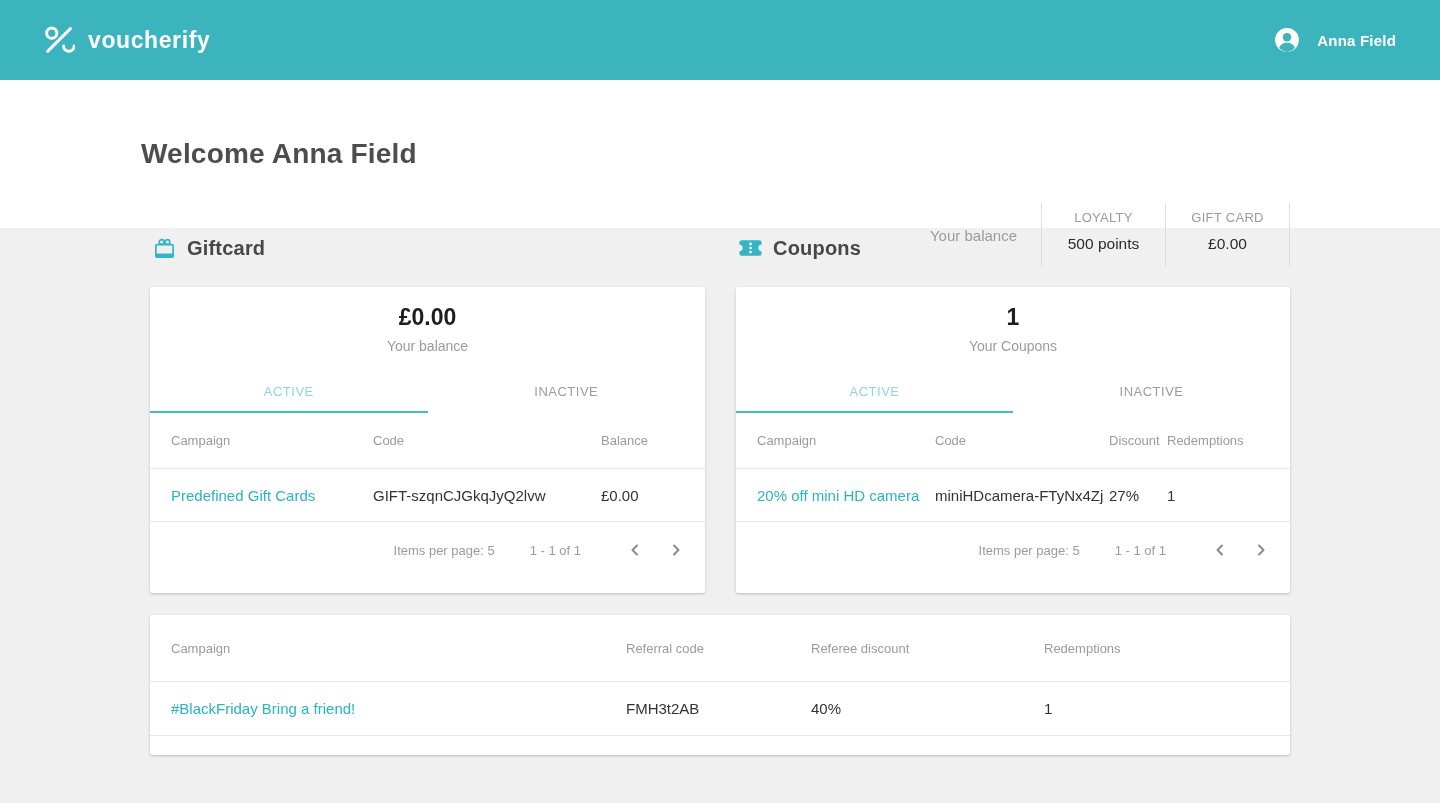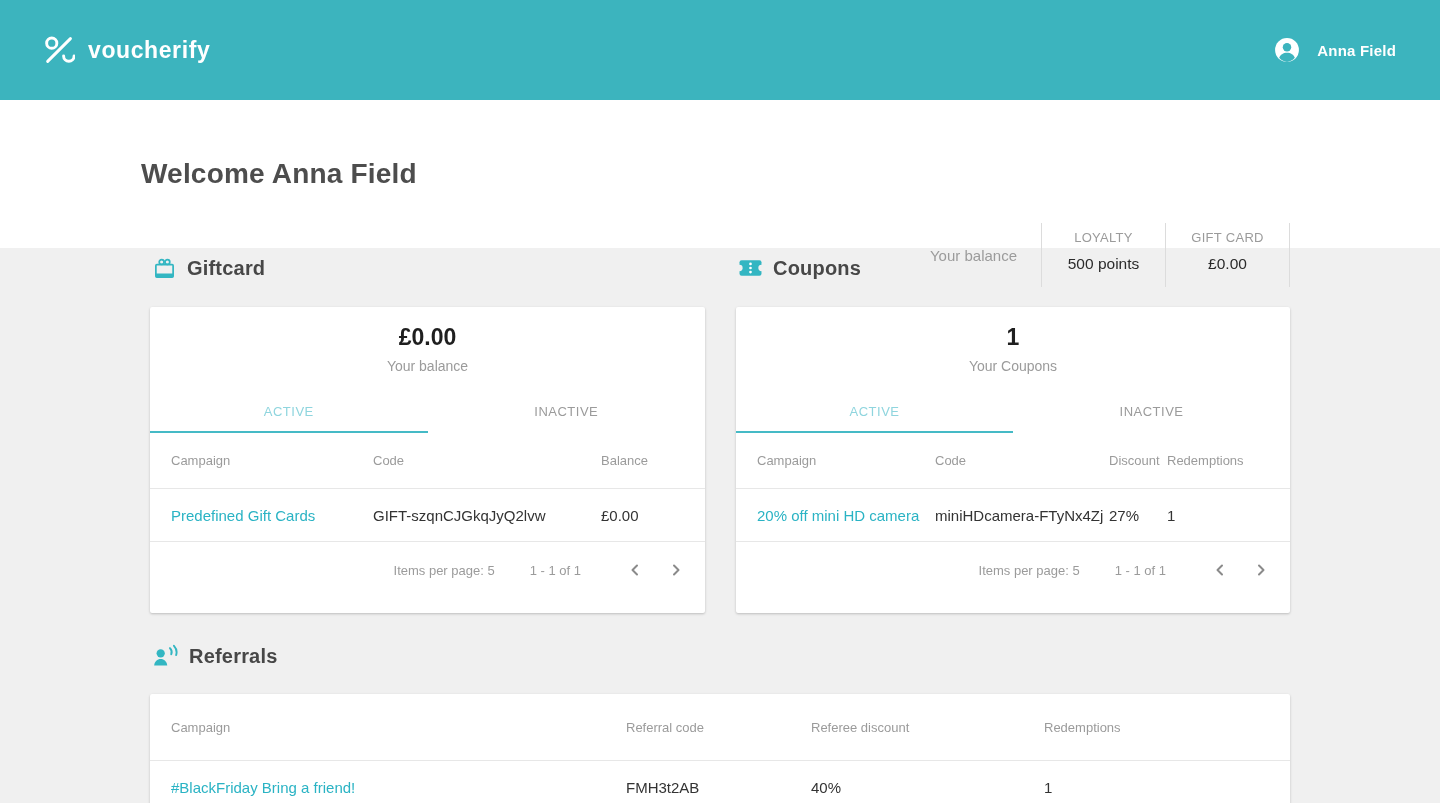--- a/index.html
+++ b/index.html
@@ -3,21 +3,21 @@
 <meta charset="utf-8">
 <style>
   html,body{margin:0;padding:0;}
   body{
     width:1440px;height:803px;overflow:hidden;background:#fff;
     font-family:"Liberation Sans","DejaVu Sans",sans-serif;
     -webkit-font-smoothing:antialiased;
   }
   
   .topbar{
-    height:100px;background:#3cb4be;display:flex;align-items:center;
+    height:80px;background:#3cb4be;display:flex;align-items:center;
     justify-content:space-between;padding:0 44px;box-sizing:border-box;
   }
   .brand{display:flex;align-items:center;gap:13px;cursor:pointer;}
   .brand-text{color:#fff;font-size:23px;font-weight:bold;letter-spacing:.6px;}
   .user{display:flex;align-items:center;gap:17px;cursor:pointer;}
   .user-name{color:#fff;font-size:15px;font-weight:bold;letter-spacing:.2px;}
   
   .page-header{height:148px;background:#fff;position:relative;}
   .page-title{
     position:absolute;left:141px;top:50%;transform:translateY(-50%);
@@ -224,31 +224,20 @@
           <button class="pag-btn">
             <svg width="14" height="14" viewBox="0 0 14 14">
               <polyline points="5,2.5 9.5,7 5,11.5" fill="none" stroke="#8a8a8a" stroke-width="2" stroke-linecap="round" stroke-linejoin="round"></polyline>
             </svg>
           </button>
         </div>
       </div>
     </div>
   </div>
 
-  <div class="section-head referrals-head">
-    <svg width="25" height="24" viewBox="0 0 26 24">
-      <circle cx="8" cy="9.2" r="4.3" fill="#33b6c2"></circle>
-      <path d="M1.2 21.8c.4-3.9 3.3-6.6 6.8-6.6s6.4 2.7 6.8 6.6z" fill="#33b6c2"></path>
-      <g fill="none" stroke="#33b6c2" stroke-width="2" stroke-linecap="round">
-        <path d="M17.6 3.8a6 6 0 0 1 1.4 6.4"></path>
-        <path d="M21.8 1.4a10 10 0 0 1 2.3 9.6"></path>
-      </g>
-    </svg>
-    <h2 class="section-title">Referrals</h2>
-  </div>
   <div class="card referrals-card">
     <div class="tgrid grid-ref table-head">
       <span>Campaign</span>
       <span>Referral code</span>
       <span>Referee discount</span>
       <span>Redemptions</span>
     </div>
     <div class="tgrid grid-ref table-row">
       <span class="cell-link">#BlackFriday Bring a friend!</span>
       <span>FMH3t2AB</span>

